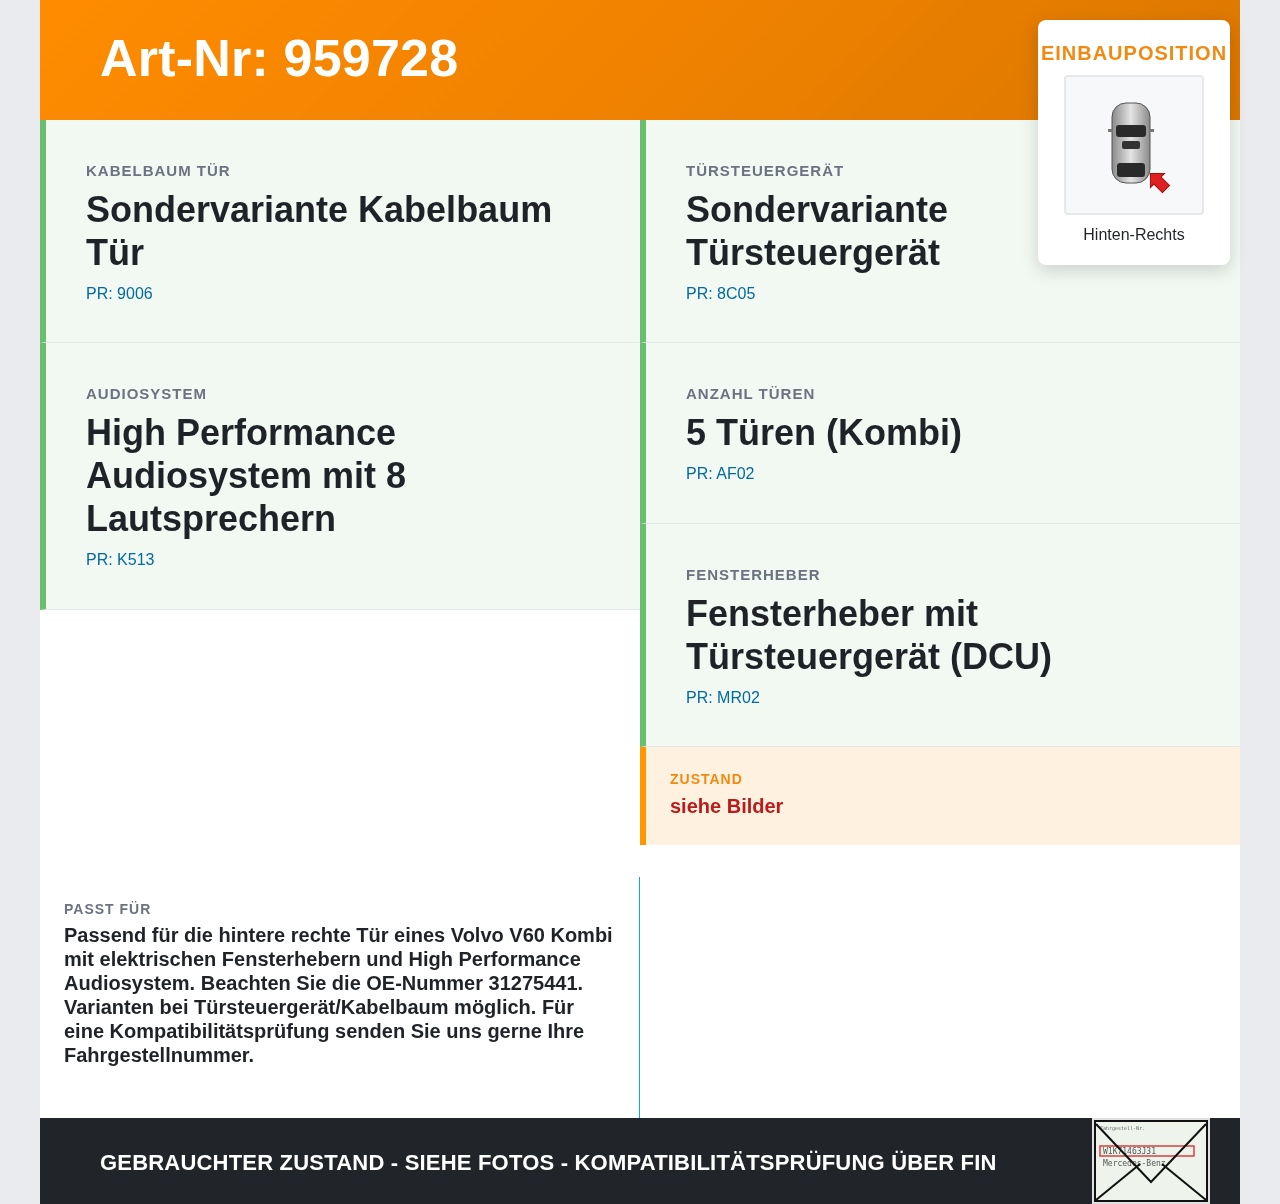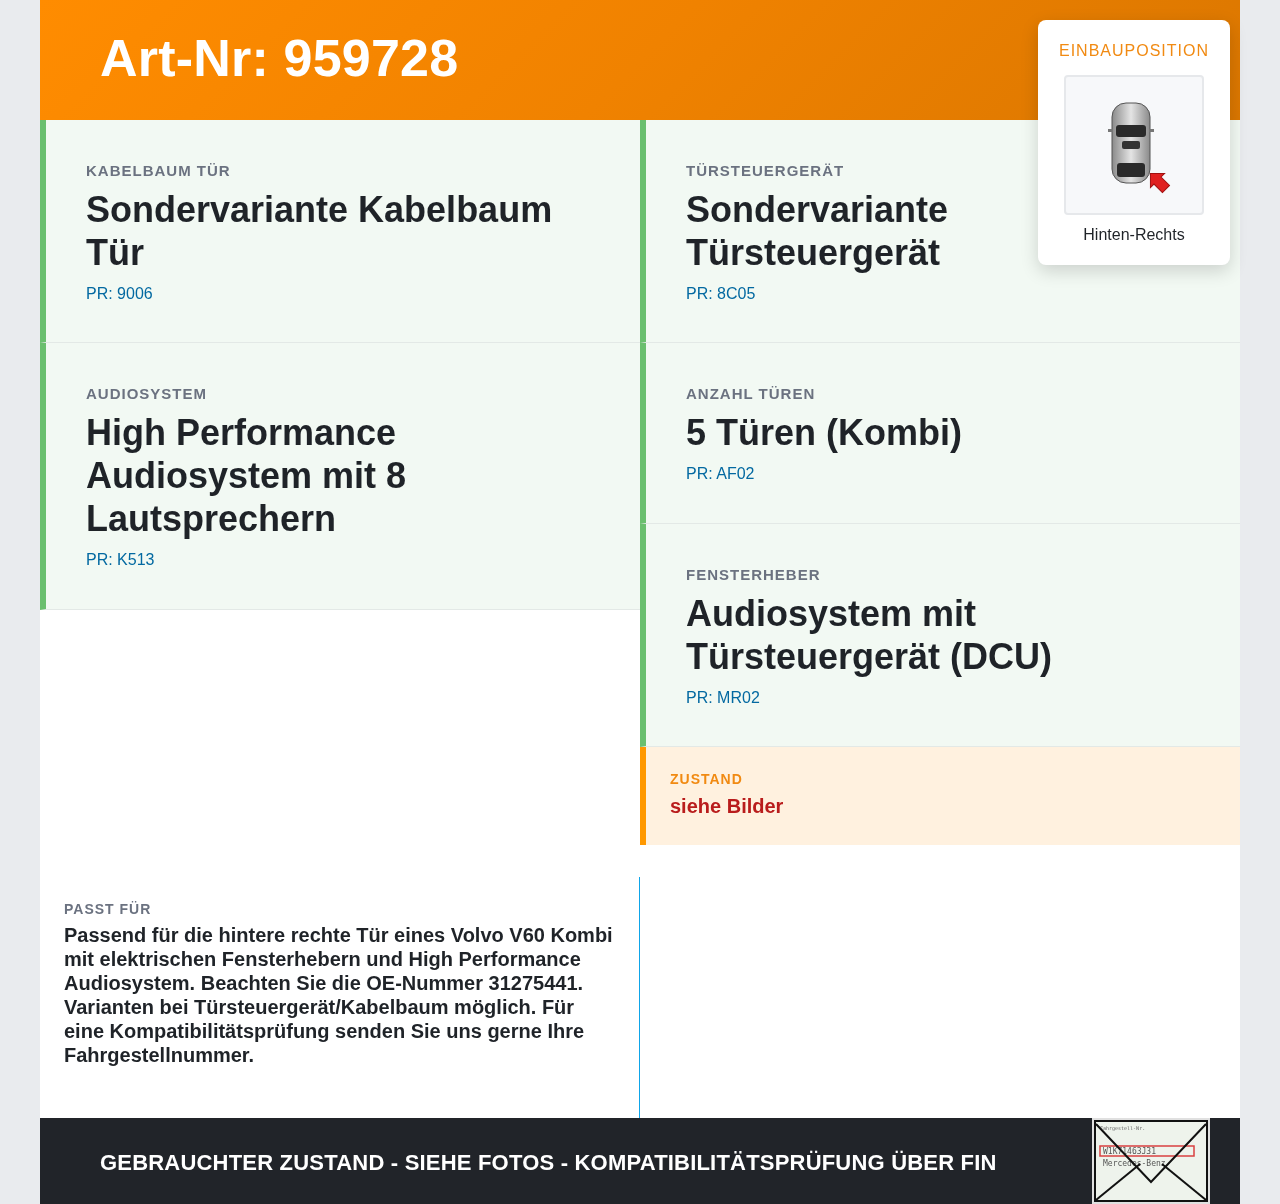--- a/index.html
+++ b/index.html
@@ -23,21 +23,21 @@
     font-size: 52px; font-weight: 700; color: #ffffff; letter-spacing: 0.2px;
   }
   .pos-card {
     position: absolute; left: 998px; top: 20px; width: 192px; height: 245px;
     background: #ffffff; border-radius: 8px;
     box-shadow: 0 6px 18px rgba(0,0,0,0.16);
     z-index: 5; text-align: center;
   }
   .pos-card .pos-label {
     position: absolute; left: 0; top: 22px; width: 100%;
-    font-size: 16px; font-weight: 400; color: #f18a12; letter-spacing: 1px;
+    font-size: 20px; font-weight: 700; color: #f18a12; letter-spacing: 1px;
   }
   .pos-card .pos-img {
     position: absolute; left: 26px; top: 55px; width: 140px; height: 140px;
     background: #f7f8fa; border: 2px solid #e6e8eb; border-radius: 4px;
   }
   .pos-card .pos-text {
     position: absolute; left: 0; top: 206px; width: 100%;
     font-size: 16px; font-weight: 400; color: #1f2328;
   }
   .col-left { position: absolute; left: 0; top: 120px; width: 600px; }
@@ -134,21 +134,21 @@
       <div class="val">Sondervariante Türsteuergerät</div>
       <div class="pr">PR: 8C05</div>
     </div>
     <div class="feature" style="height:181px">
       <div class="cat">ANZAHL TÜREN</div>
       <div class="val">5 Türen (Kombi)</div>
       <div class="pr">PR: AF02</div>
     </div>
     <div class="feature" style="height:223px">
       <div class="cat">FENSTERHEBER</div>
-      <div class="val">Audiosystem mit Türsteuergerät (DCU)</div>
+      <div class="val">Fensterheber mit Türsteuergerät (DCU)</div>
       <div class="pr">PR: MR02</div>
     </div>
     <div class="zustand">
       <div class="cat">ZUSTAND</div>
       <div class="val">siehe Bilder</div>
     </div>
   </div>
 
   <div class="fits">
     <div class="cat">PASST FÜR</div>

